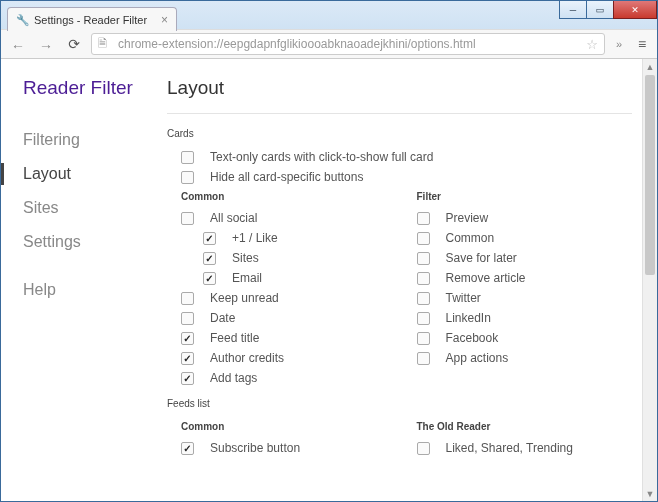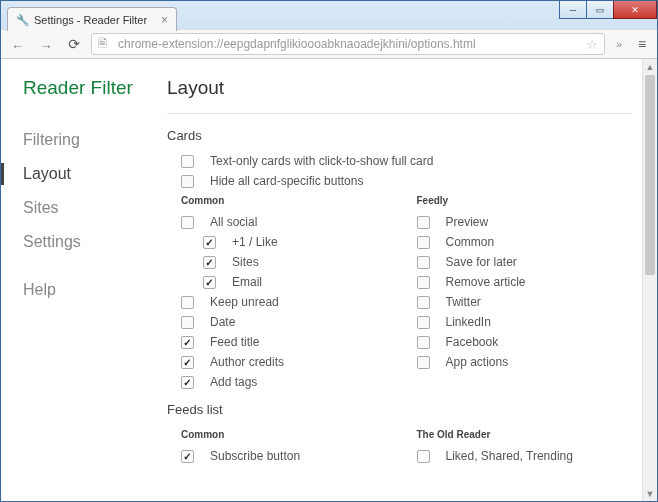--- a/index.html
+++ b/index.html
@@ -149,21 +149,21 @@
   }
 
   
   .sidebar {
     width: 140px;
     flex-shrink: 0;
   }
   .sidebar h1 {
     font-size: 19px;
     font-weight: 400;
-    color: #15803d;
+    color: #4c1d95;
     margin-bottom: 24px;
   }
   .sidebar-item {
     font-size: 16px;
     color: #888;
     padding: 8px 0 8px 0;
     cursor: pointer;
     position: relative;
   }
   .sidebar-item.active {
@@ -188,21 +188,21 @@
     font-weight: 400;
     color: #333;
     margin-bottom: 14px;
   }
   .main hr {
     border: none;
     border-top: 1px solid #e4e4e4;
     margin-bottom: 14px;
   }
   .section-title {
-    font-size: 13px;
+    font-size: 10px;
     color: #444;
     margin-bottom: 8px;
     margin-top: 10px;
   }
   .subcol-title {
     font-size: 10px;
     font-weight: 600;
     color: #444;
     margin-bottom: 6px;
     margin-top: 4px;
@@ -330,21 +330,21 @@
               <div class="opt">
                   <span class="cb checked"></span>
                   <span>Author credits</span>
                 </div>
               <div class="opt">
                   <span class="cb checked"></span>
                   <span>Add tags</span>
                 </div>
             </div>
             <div class="col">
-              <div class="subcol-title">Feedly</div>
+              <div class="subcol-title">Filter</div>
               <div class="opt">
                   <span class="cb"></span>
                   <span>Preview</span>
                 </div>
               <div class="opt">
                   <span class="cb"></span>
                   <span>Common</span>
                 </div>
               <div class="opt">
                   <span class="cb"></span>

